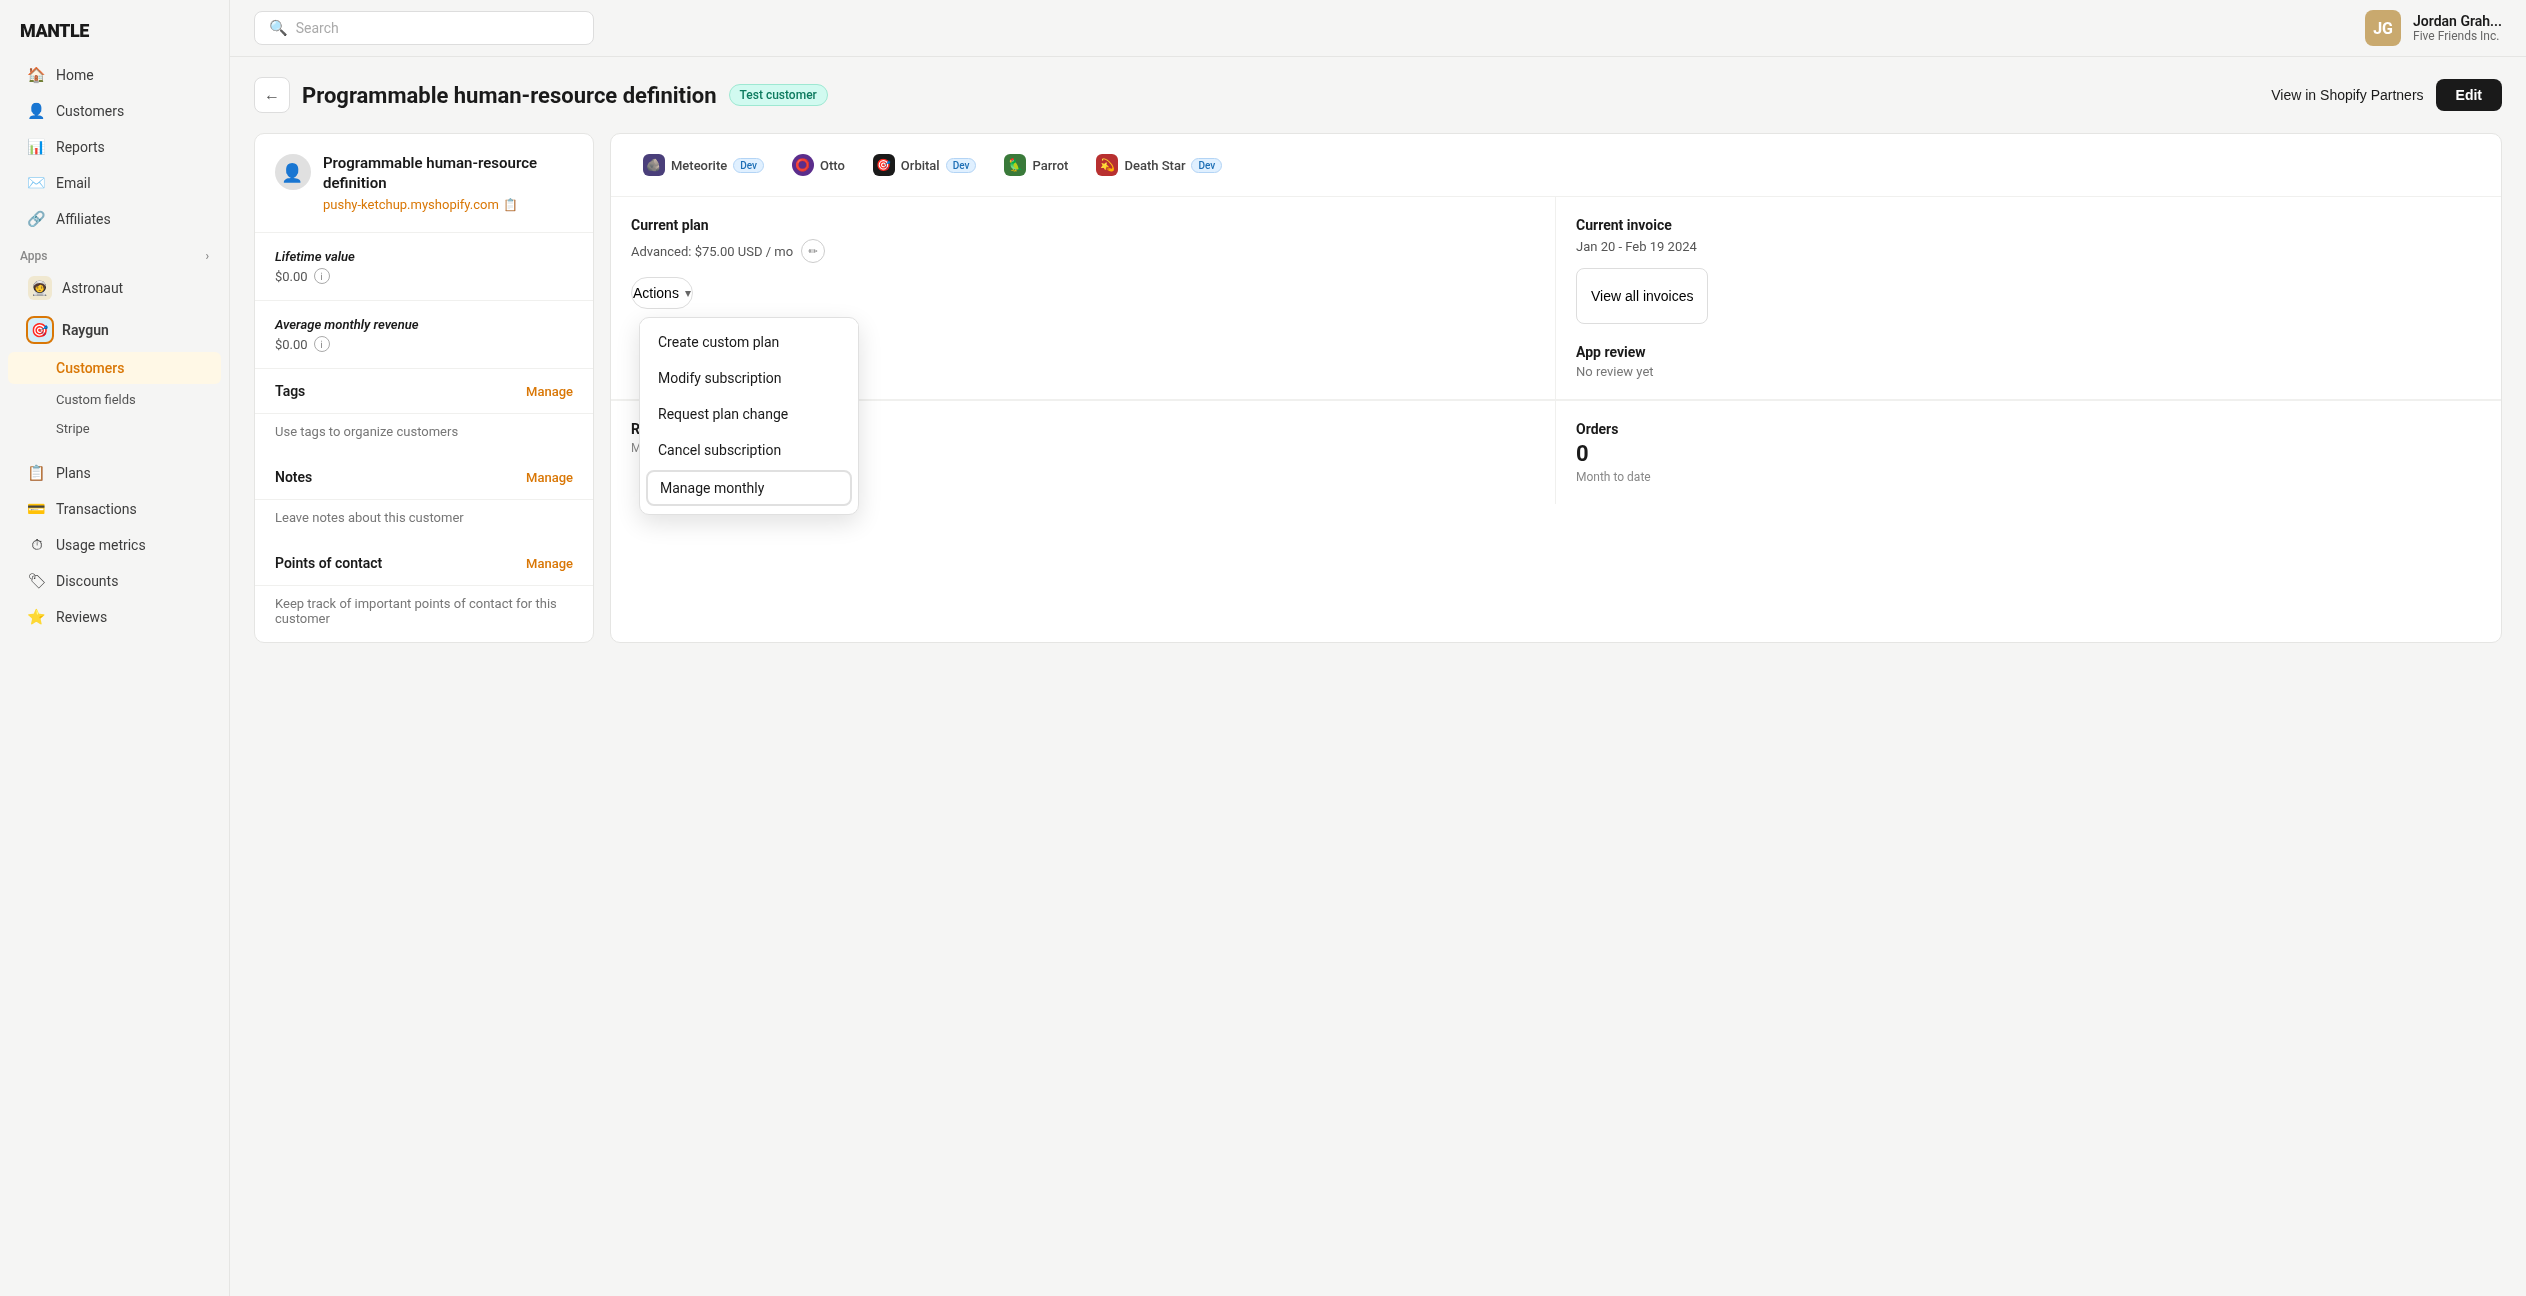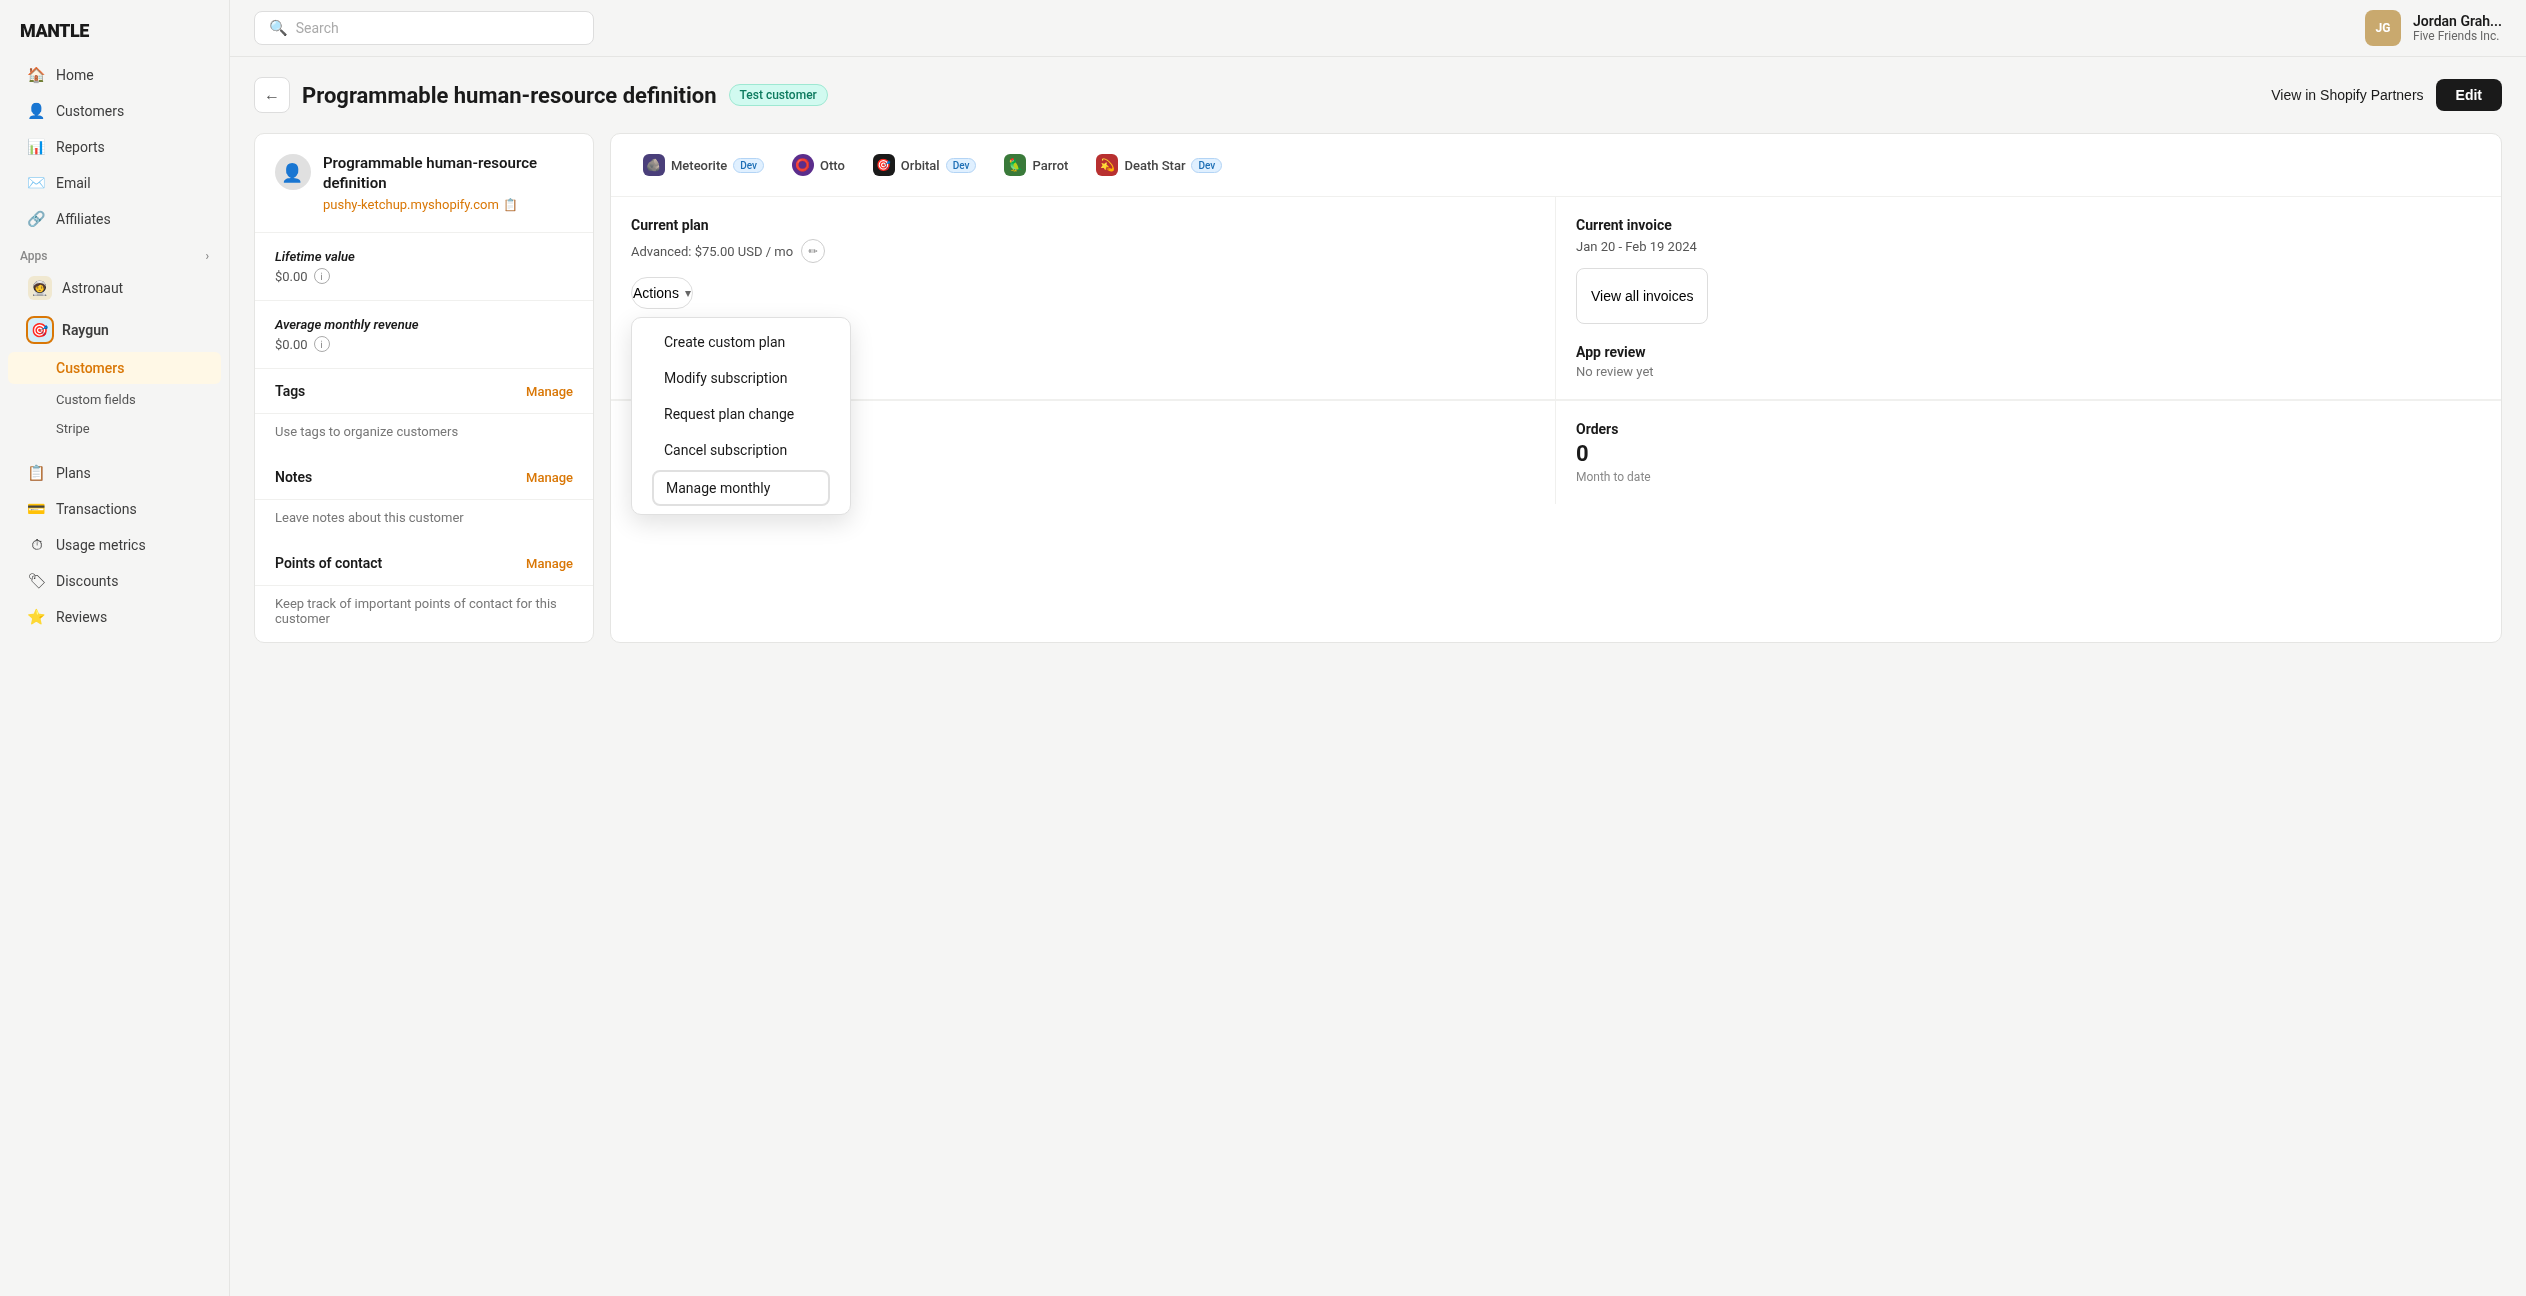--- a/index.html
+++ b/index.html
@@ -146,21 +146,21 @@
     }
 
     .user-avatar {
       width: 36px;
       height: 36px;
       border-radius: 8px;
       background: #c9a96e;
       display: flex;
       align-items: center;
       justify-content: center;
-      font-size: 12px;
+      font-size: 16px;
       font-weight: 700;
       color: #fff;
     }
 
     .user-info {
       display: flex;
       flex-direction: column;
     }
     .user-name { font-weight: 600; font-size: 14px; }
     .user-company { font-size: 12px; color: #666; }
@@ -393,28 +393,28 @@
       background: #fff;
       cursor: pointer;
       font-size: 14px;
       font-weight: 500;
     }
 
     
     .dropdown {
       position: absolute;
       top: 40px;
-      left: 0;
+      left: 8px;
       background: #fff;
       border: 1px solid #e0e0e0;
       border-radius: 10px;
       box-shadow: 0 8px 24px rgba(0,0,0,0.12);
       min-width: 220px;
       z-index: 100;
-      padding: 6px 14px;
+      padding: 6px 0;
     }
     .dropdown-item {
       padding: 10px 18px;
       cursor: pointer;
       font-size: 14px;
       color: #1a1a1a;
       background: #fff;
     }
     .dropdown-item.highlighted {
       background: #fff;

